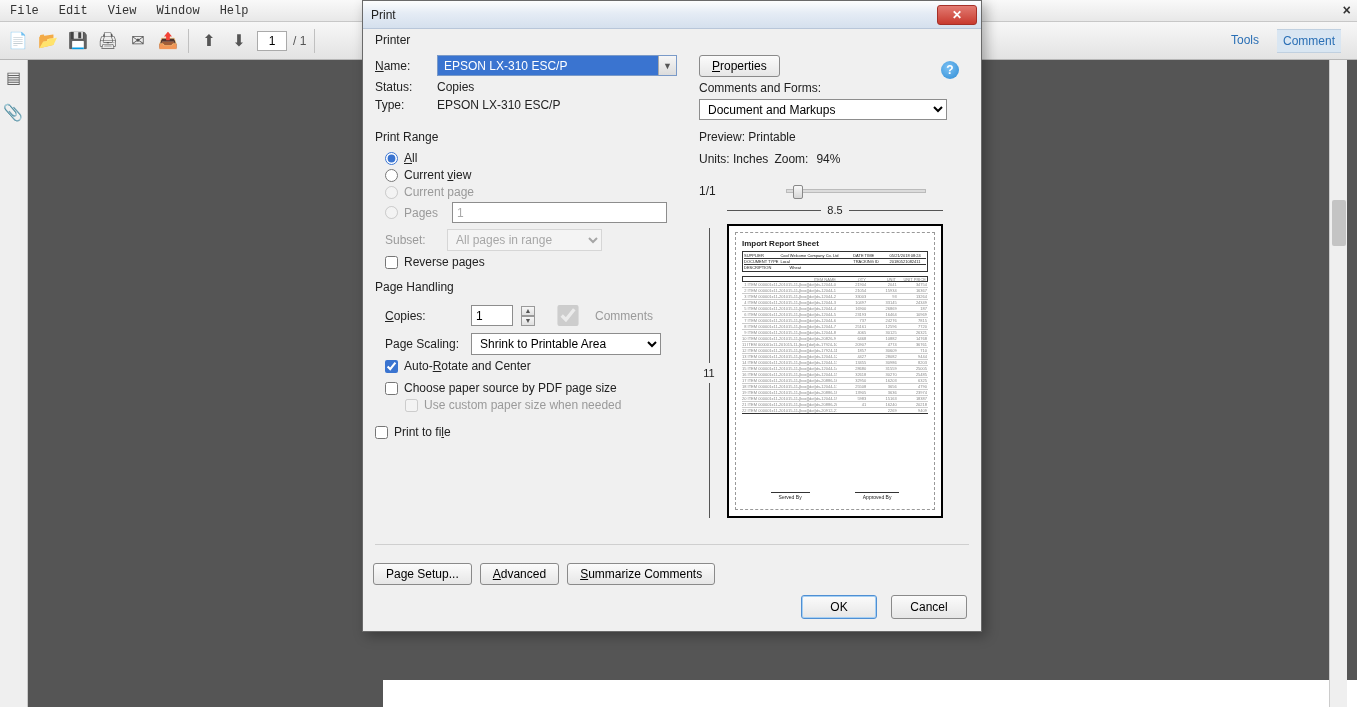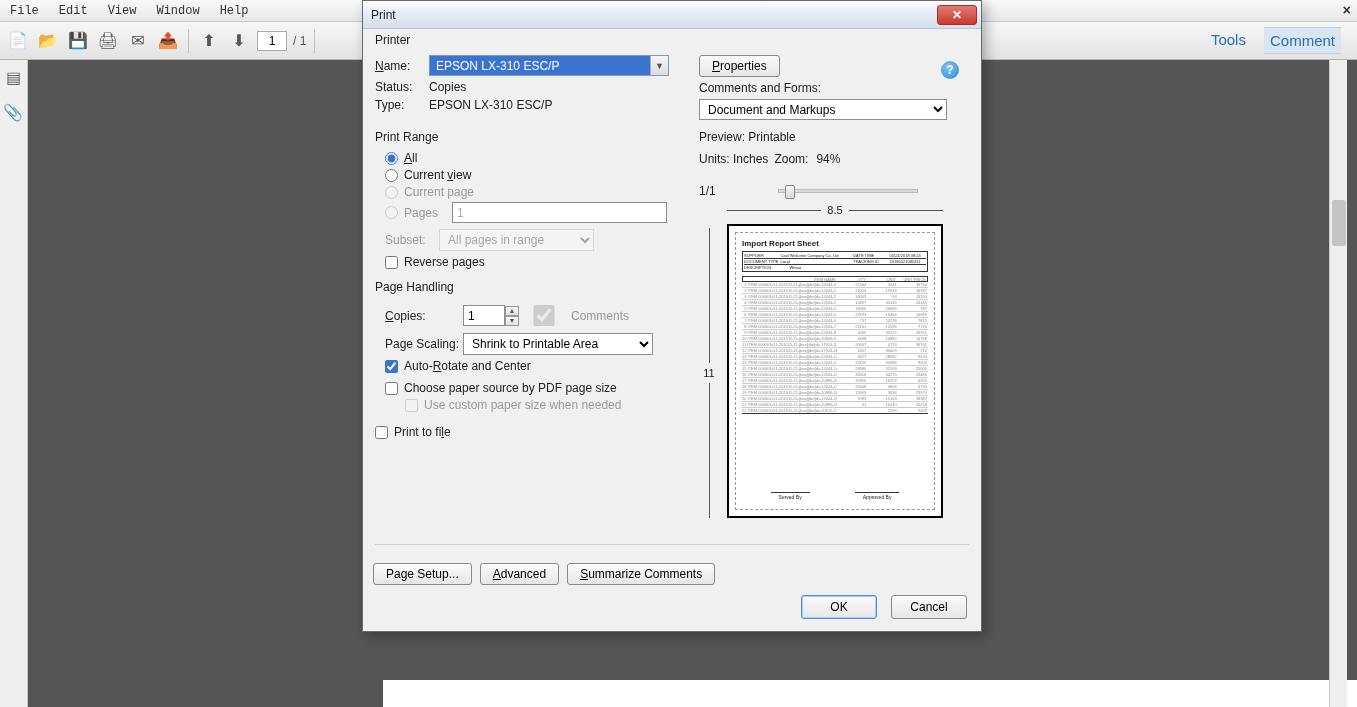--- a/index.html
+++ b/index.html
@@ -8,36 +8,36 @@
 
 .app { position: absolute; inset: 0; background: #d6d6d6; }
 .menubar { height: 22px; background: linear-gradient(#f9f9f9,#e8e8e8); border-bottom: 1px solid #c7c7c7; display:flex; align-items:center; font-size:12px; color:#333; }
 .menubar span { padding: 19px 10px; font-family: Liberation Mono, monospace; }
 .menubar .closex { margin-left:auto; padding-right:6px; font-weight:bold; font-size:14px; color:#333; }
 .toolbar { height: 38px; background: linear-gradient(#f7f7f7,#e3e3e3); border-bottom:1px solid #b7b7b7; display:flex; align-items:center; padding:0 6px; gap:6px; }
 .tbicon { width:24px; height:24px; display:flex; align-items:center; justify-content:center; font-size:16px; color:#555; }
 .tbsep { width:1px; height:24px; background:#c0c0c0; margin:0 2px;}
 .pagebox { width:30px; height:20px; border:1px solid #aaa; background:#fff; text-align:center; font-size:12px; line-height:18px;}
 .toolbar .right { margin-left:auto; display:flex; gap:12px; padding-right:10px;}
-.toolbar .right a { font-size:15px; color:#2a6fb5; text-decoration:none; padding:4px 6px;}
+.toolbar .right a { font-size:12px; color:#2a6fb5; text-decoration:none; padding:4px 6px;}
 .toolbar .right a.active { background:#d9e6f2; border-top:1px solid #c0d0e0; border-bottom:1px solid #c0d0e0;}
 .sidepanel { position:absolute; left:0; top:60px; bottom:0; width:28px; background:#efefef; border-right:1px solid #c8c8c8; display:flex; flex-direction:column; align-items:center; padding-top:8px; gap:16px;}
 .sidepanel span { font-size:16px; color:#666;}
 .darkbg { position:absolute; left:28px; right:0; top:60px; bottom:0; background:#555; }
 .darkbg .docarea { position:absolute; left:355px; top:620px; right:0; height:60px; background:#fff; }
 .scrollbar { position:absolute; right:10px; top:60px; bottom:0; width:18px; background:#efefef; border-left:1px solid #ccc; }
 .scrollbar .thumb { position:absolute; top:140px; width:14px; left:2px; height:46px; background:#c4c4c4; border-radius:2px; }
 
 
 .dialog { position:absolute; left:362px; top:0; width:620px; background:#f0f0f0; border:1px solid #6a6a6a; box-shadow: 4px 4px 12px rgba(0,0,0,0.3); font-size:12px; color:#222; }
 .titlebar { height:28px; background:linear-gradient(#fdfefe,#e5ecf5 45%,#d5e0ee); display:flex; align-items:center; padding-left:8px; border-bottom:1px solid #b8c6d9;}
 .titlebar .t { font-size:12px; }
 .titlebar .closebtn { margin-left:auto; width:40px; height:20px; margin-right:4px; background:linear-gradient(#e27b72,#c83a2f); color:#fff; display:flex; align-items:center; justify-content:center; border-radius:3px; border:1px solid #a53028; font-weight:bold;}
 .dlgbody { padding: 4px 12px 10px 12px; }
-.row { display:flex; align-items:center; margin:4px 0; gap:0;}
+.row { display:flex; align-items:center; margin:4px 0; gap:8px;}
 .lbl { width:54px; }
 select, input[type=text] { border:1px solid #8d8d8d; background:#fff; height:21px; font-size:12px; padding:1px 4px; }
 .combo { width:240px; height:21px; display:flex; border:1px solid #7a9ac8; }
 .combo .sel { flex:1; background:#3a74d0; color:#fff; padding:2px 6px; font-size:12px; display:flex; align-items:center;}
 .combo .dd { width:18px; background:linear-gradient(#f6f6f6,#dcdcdc); border-left:1px solid #aaa; display:flex; align-items:center; justify-content:center; color:#555; font-size:9px;}
 .btn { background:linear-gradient(#fbfbfb,#e6e6e6); border:1px solid #8a8a8a; border-radius:3px; padding:3px 12px; font-size:12px; min-width:60px;}
 .btn.primary { border:1px solid #4f8fd3; box-shadow:0 0 0 1px #a5cff3 inset; }
 .helpicon { position:absolute; right:22px; top:60px; width:18px; height:18px; border-radius:50%; background:radial-gradient(circle at 40% 35%, #7bc1f4,#2e8bd4); color:#fff; text-align:center; font-size:12px; line-height:18px; font-weight:bold;}
 .sectitle { font-size:12px; margin-bottom:4px; }
 .twocol { display:flex; gap:14px; }

